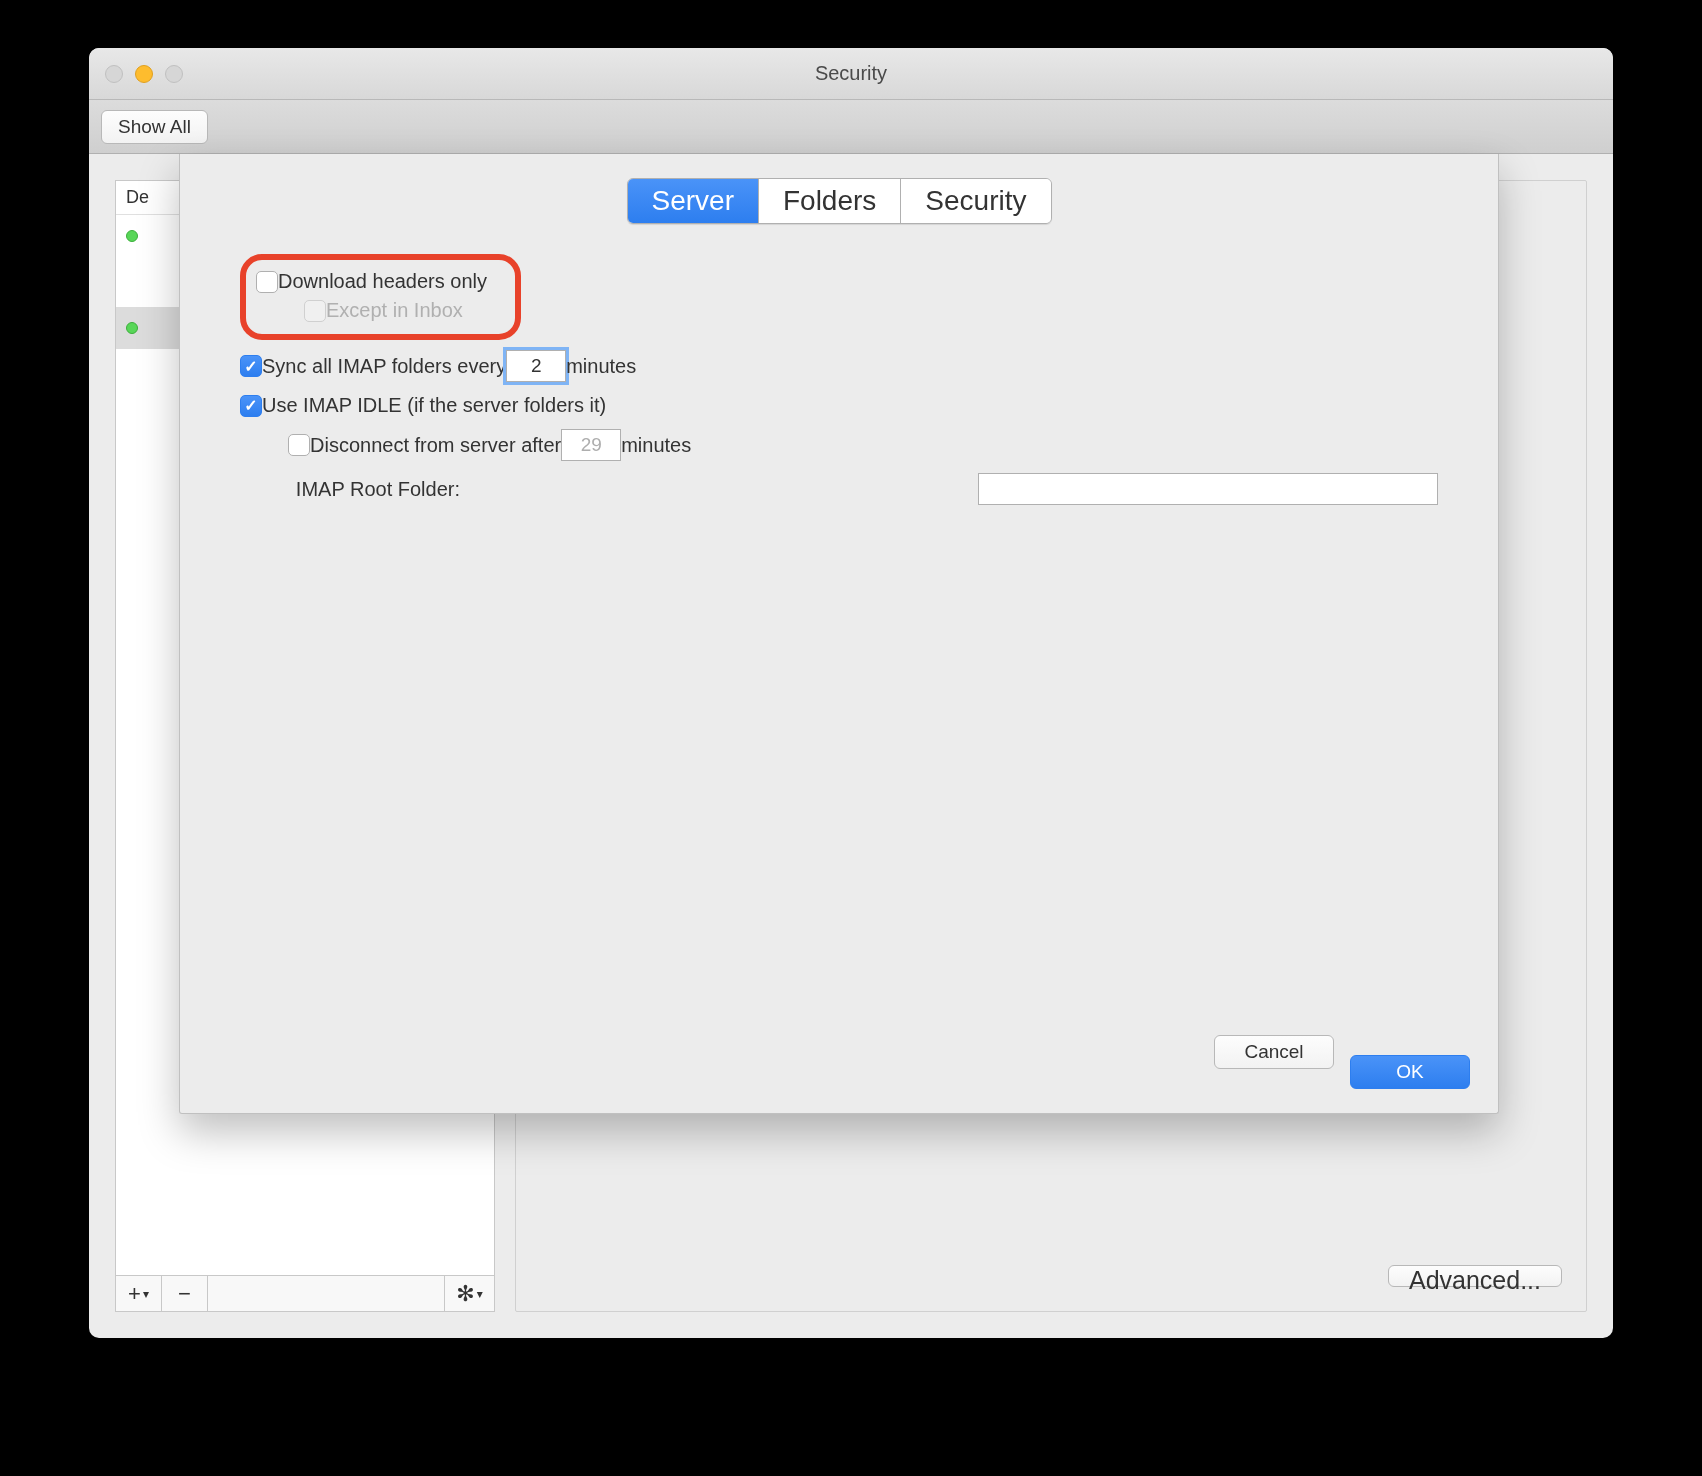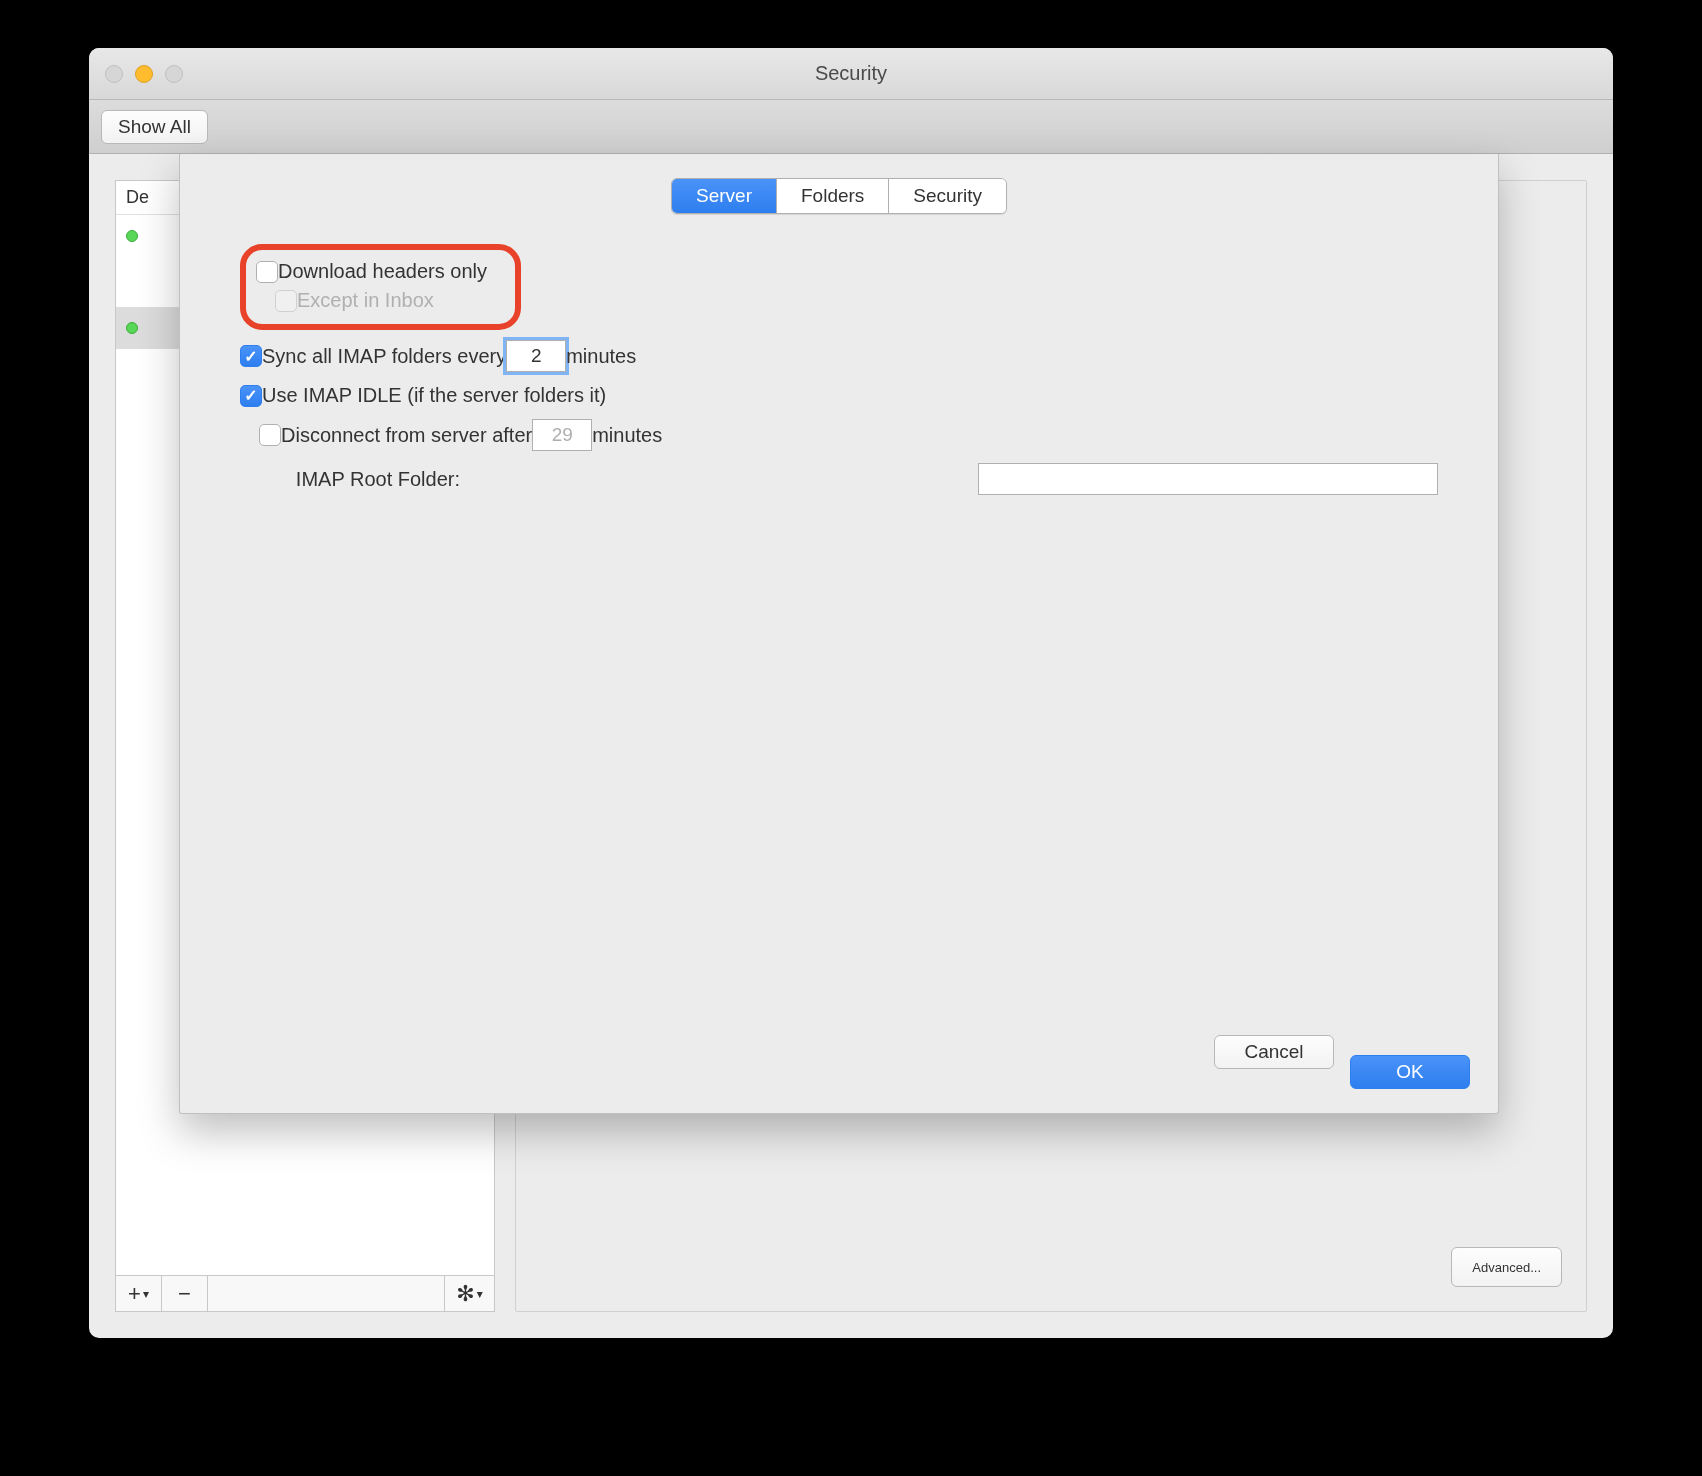--- a/index.html
+++ b/index.html
@@ -147,26 +147,26 @@
       flex: 1;
       position: relative;
       background: #ececec;
       border: 1px solid #d0d0d0;
       border-radius: 2px;
     }
     .advanced-btn {
       position: absolute;
       right: 24px;
       bottom: 24px;
-      height: 40px;
+      height: 22px;
       padding: 0 20px;
       background: linear-gradient(to bottom, #fdfdfd, #f2f2f2);
       border: 1px solid #b8b8b8;
       border-radius: 6px;
-      font-size: 13px;
+      font-size: 25px;
       color: #333;
       cursor: pointer;
     }
     
     .sheet {
       position: absolute;
       top: 106px;
       left: 90px;
       width: 1320px;
       height: 960px;
@@ -183,21 +183,21 @@
     }
     .tab-group {
       display: flex;
       border: 1px solid #b0b0b0;
       border-radius: 6px;
       overflow: hidden;
       box-shadow: 0 1px 1px rgba(0,0,0,0.1);
     }
     .tab {
       padding: 6px 24px;
-      font-size: 19px;
+      font-size: 28px;
       background: #fff;
       color: #333;
       border-right: 1px solid #b0b0b0;
       cursor: pointer;
     }
     .tab:last-child { border-right: none; }
     .tab.active {
       background: #3b82f6;
       background: linear-gradient(to bottom, #4a93f8, #2d7eef);
       color: #fff;
@@ -212,21 +212,21 @@
       display: inline-block;
       margin-bottom: 10px;
     }
     .row {
       display: flex;
       align-items: center;
       margin-bottom: 12px;
       font-size: 20px;
       color: #333;
     }
-    .row.indent { margin-left: 19px; }
+    .row.indent { margin-left: 48px; }
     .row.disabled { color: #b0b0b0; }
     .row.nomargin { margin-bottom: 6px; }
     .checkbox {
       width: 22px;
       height: 22px;
       background: #fff;
       border: 1px solid #b0b0b0;
       border-radius: 5px;
       display: flex;
       align-items: center;

